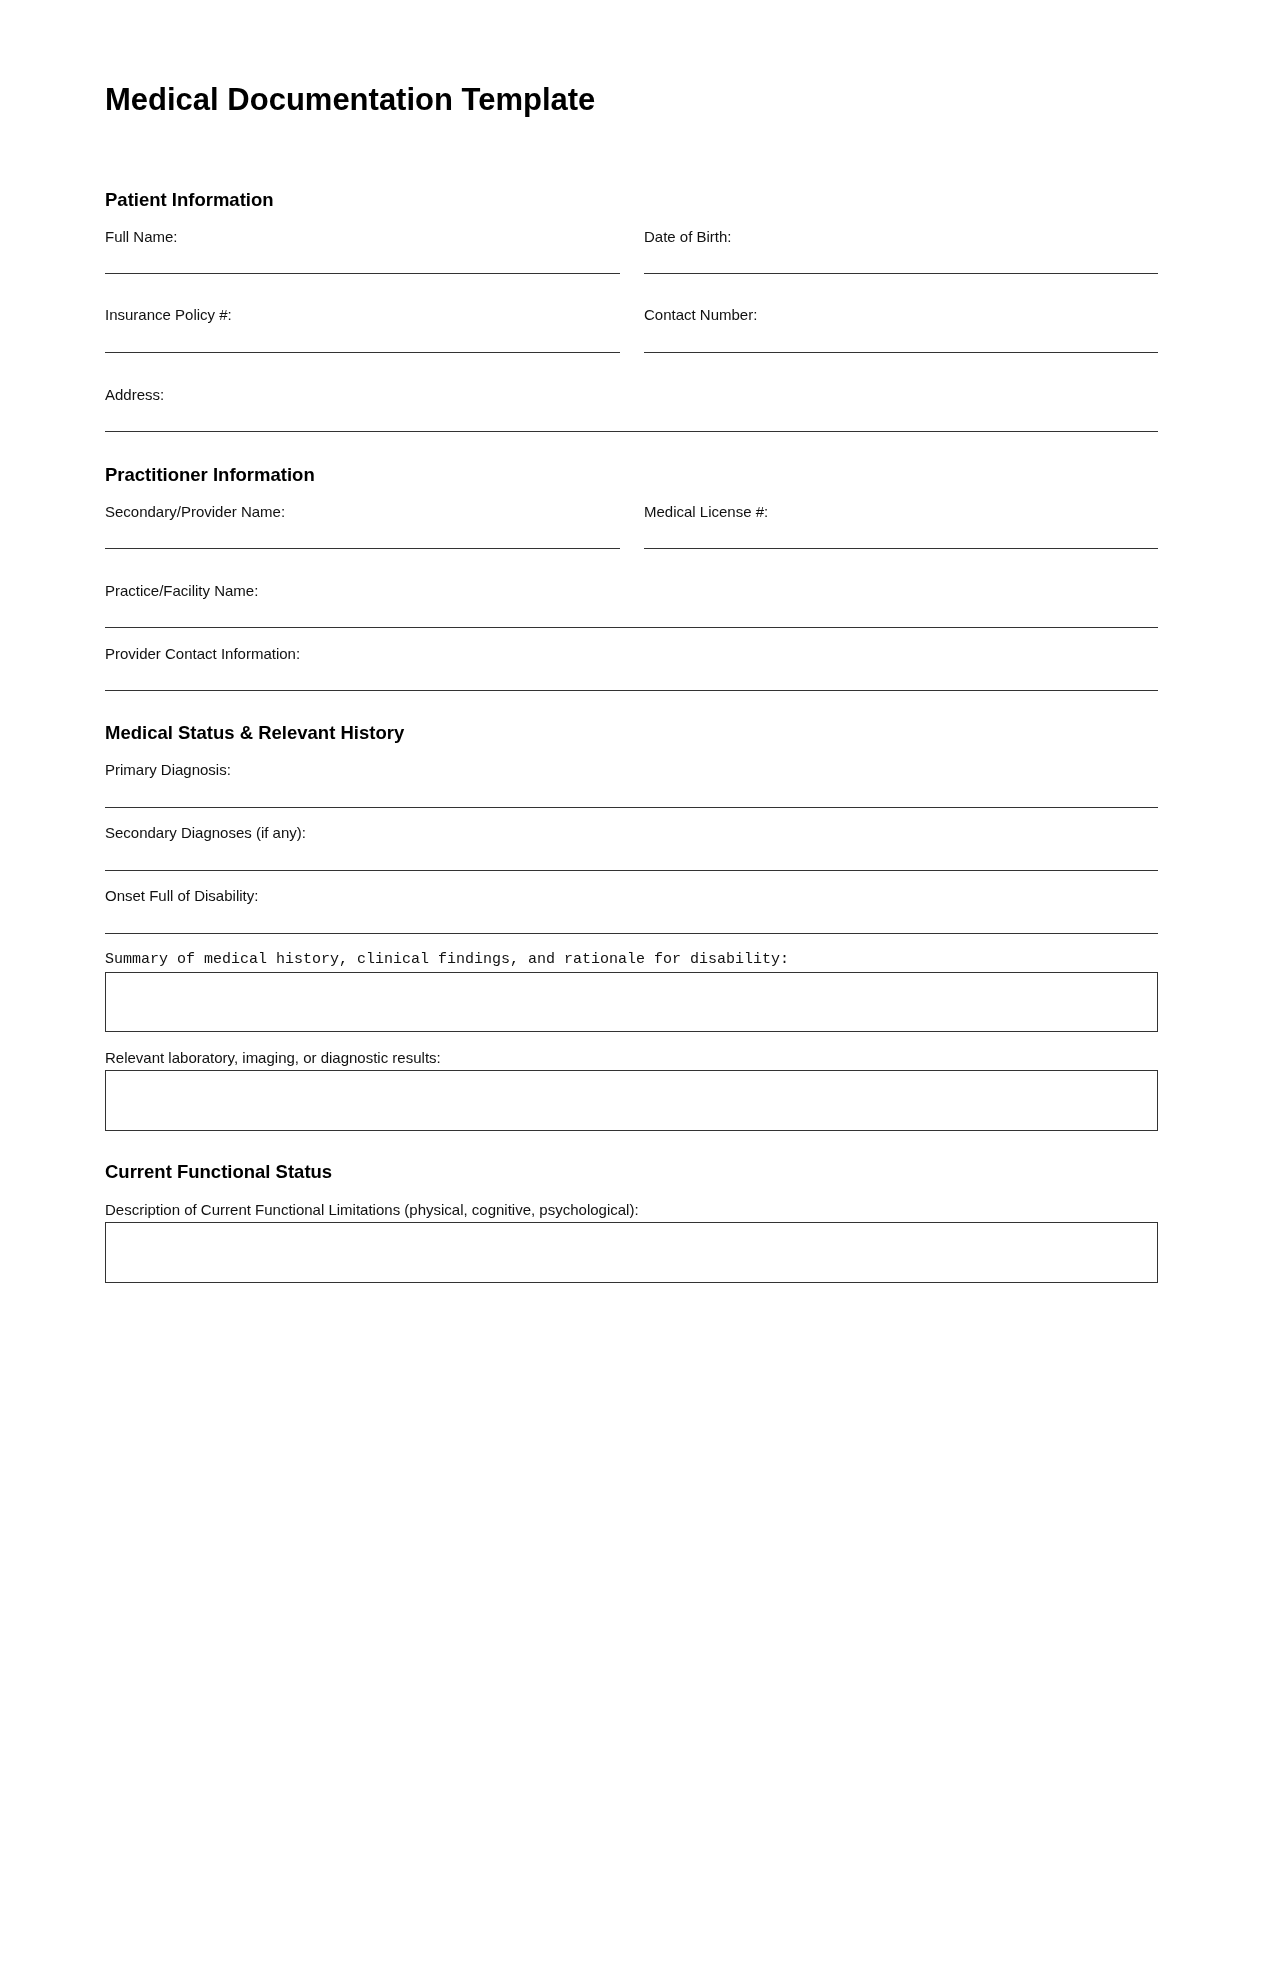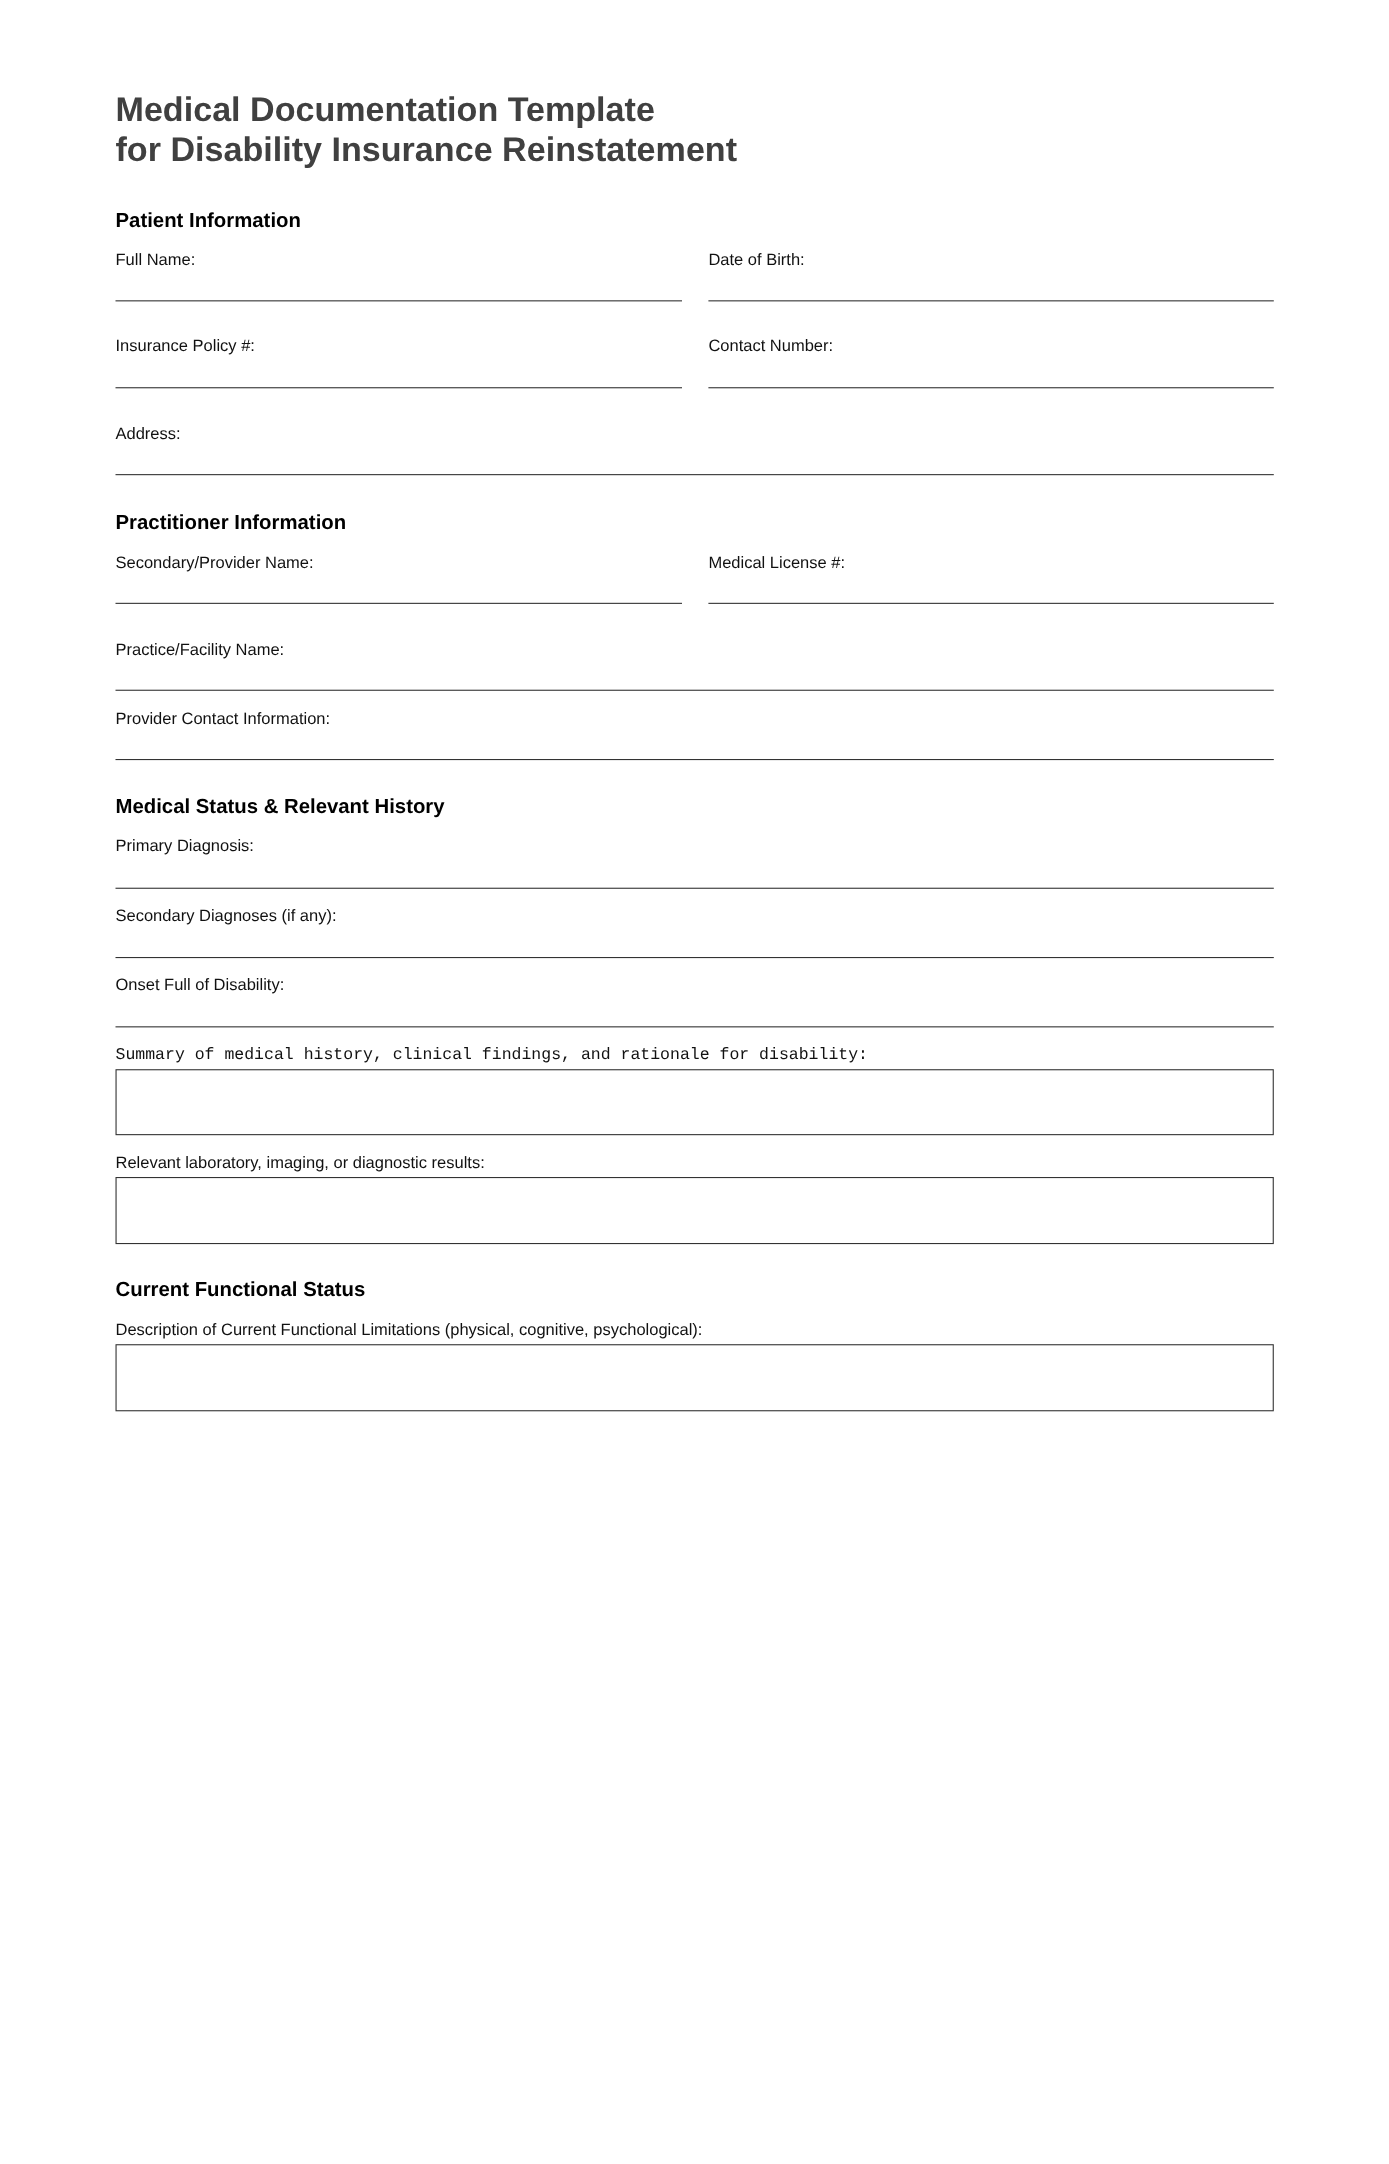--- a/index.html
+++ b/index.html
@@ -1,34 +1,33 @@
 <!DOCTYPE html>
 <html><head>
 <meta charset="utf-8">
 <style>
   html, body { margin: 0; padding: 0; background: #ffffff; }
   body { width: 1263px; height: 1967px; position: relative; overflow: hidden;
          font-family: "Liberation Sans", sans-serif; color: #111111; }
   .abs { position: absolute; }
-  .title { left: 105px; top: 82px; font-size: 31px; font-weight: bold; line-height: 36px; color: #404040; margin: 0; white-space: nowrap; }
+  .title { left: 105px; top: 82px; font-size: 31px; font-weight: bold; line-height: 36px; color: #000000; margin: 0; white-space: nowrap; }
   .title span { display: block; }
   .section { left: 105px; font-size: 18.5px; font-weight: bold; line-height: 20px; color: #000; margin: 0; white-space: nowrap; text-align: center; }
   .label { font-size: 15px; line-height: 17px; color: #111; white-space: nowrap; }
   .uline { height: 0; border-top: 1.5px solid #333333; }
   .box { border: 1.5px solid #333333; box-sizing: border-box; background: #fff; }
   .col-left { left: 105px; width: 515px; }
   .col-right { left: 644px; width: 514px; }
   .full { left: 105px; width: 1053px; }
 </style>
 </head>
 <body>
 
 <h1 class="abs title">
   <span>Medical Documentation Template</span>
-  <span>for Disability Insurance Reinstatement</span>
 </h1>
 
 <h2 class="abs section" style="top:190px;">Patient Information</h2>
 
 <div class="abs label" style="left:105px; top:228px;">Full Name:</div>
 <div class="abs uline col-left" style="top:273px;"></div>
 
 <div class="abs label" style="left:644px; top:228px;">Date of Birth:</div>
 <div class="abs uline col-right" style="top:273px;"></div>
 

